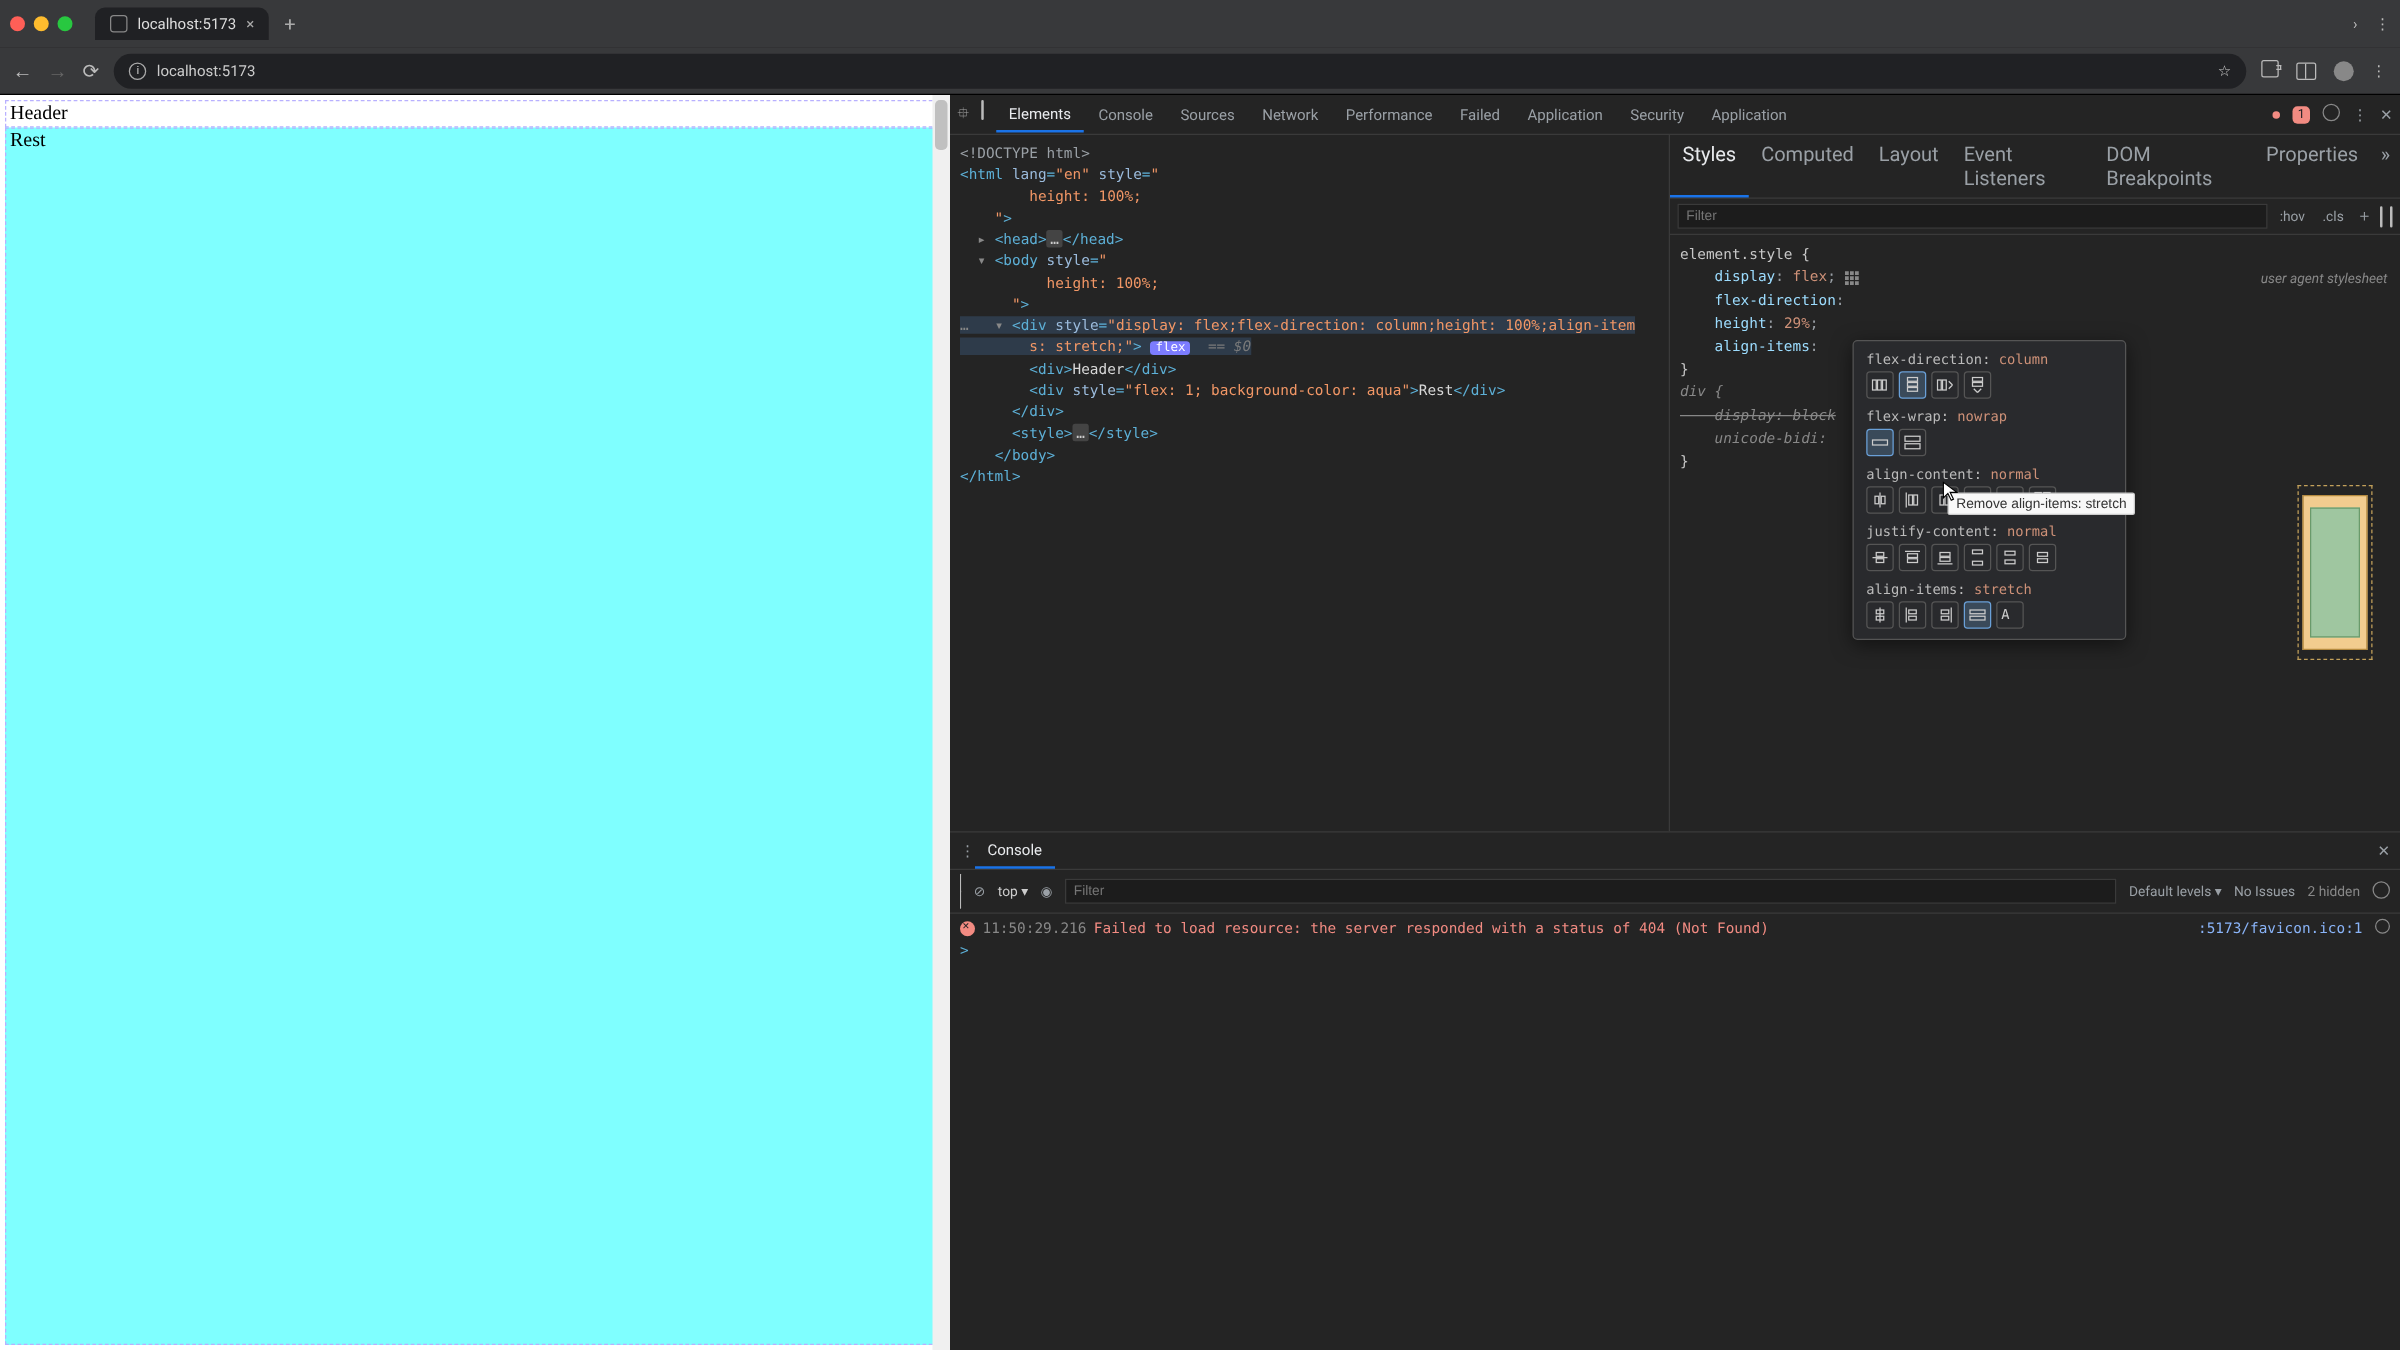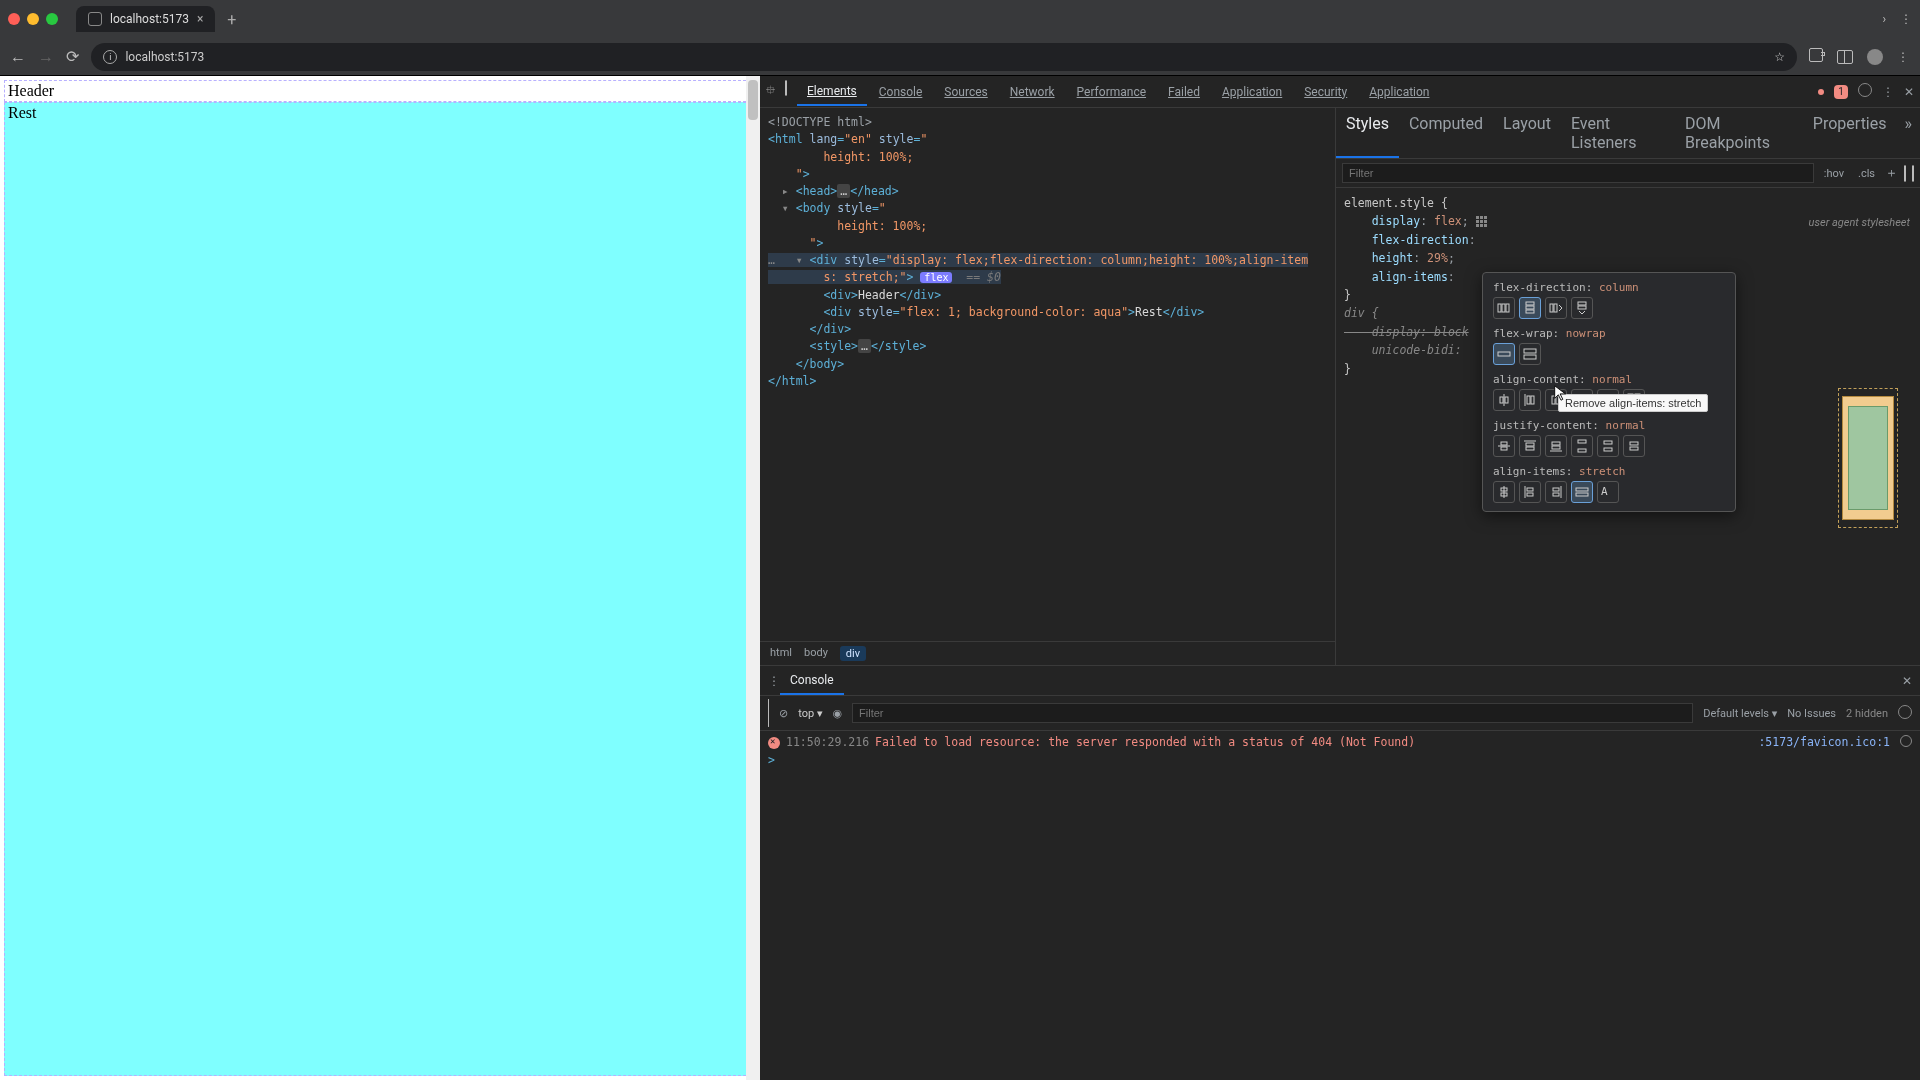--- a/index.html
+++ b/index.html
@@ -42,21 +42,21 @@
   .page { width: 760px; background:#fff; position:relative; }
   .page-inner { position:absolute; inset:4px; display:flex; flex-direction:column; }
   .pg-header { background:#fff; border:1px dashed #b8b0ff; padding:1px 3px; font-family:"Times New Roman",serif; font-size:16px; color:#000; }
   .pg-rest { flex:1; background:#7fffff; border:1px dashed #b8b0ff; padding:1px 3px; font-family:"Times New Roman",serif; font-size:16px; color:#000; }
   .page-scrollbar { position:absolute; right:0; top:0; bottom:0; width:14px; background:#f0f0f0; }
   .page-scrollbar .thumb { position:absolute; left:2px; right:2px; top:4px; height:40px; background:#c0c0c0; border-radius:4px; }
 
   
   .devtools { flex:1; display:flex; flex-direction:column; background:#242424; min-width:0; }
   .dt-tabs { display:flex; align-items:center; border-bottom:1px solid #3a3a3a; font-size:12px; color:#9aa0a6; height:32px; padding:0 6px; gap:2px; }
-  .dt-tabs .tbtn { padding:6px 10px; border-radius:0; cursor:pointer;text-decoration:underline; }
+  .dt-tabs .tbtn { padding:6px 10px; border-radius:0; cursor:pointer; }
   .dt-tabs .tbtn.active { color:#e8eaed; border-bottom:2px solid #1a73e8; }
   .dt-tabs .lead-icons { display:flex; gap:10px; margin-right:8px; color:#aaa; }
   .dt-tabs .tail { margin-left:auto; display:flex; align-items:center; gap:10px; }
   .badge-err { background:#f28b82; color:#202124; min-width:14px; height:14px; border-radius:4px; font-size:10px; display:flex; align-items:center; justify-content:center; padding:0 2px; }
   .err-dot { width:6px; height:6px; background:#f28b82; border-radius:50%; }
 
   .dt-body { flex:1; display:flex; min-height:0; }
   .elements-panel { width: 575px; display:flex; flex-direction:column; min-width:0; }
   .dom-tree { flex:1; font-family: Menlo, Consolas, monospace; font-size:11.5px; line-height:1.5; padding:6px 8px; overflow:auto; white-space:pre; color:#b0b0b0; }
   .tag { color:#5db0d7; }
@@ -90,21 +90,21 @@
   .sel { color:#c7c7c7; }
   .struck { text-decoration: line-through; color:#777; }
   .italic { font-style: italic; color:#888; }
   .ua-label { position:absolute; right:10px; top:108px; color:#888; font-style:italic; font-size:11px; }
   .grid-icon { display:inline-flex; gap:1px; vertical-align:middle; }
   .grid-icon i { width:3px; height:3px; background:#888; display:block; }
   .grid-icon.g3x3 { flex-wrap:wrap; width:13px; }
 
   
   .flex-popup {
-    position:absolute; top:164px; left:146px; width:254px;
+    position:absolute; top:164px; left:146px; width:219px;
     background:#292a2d; border:1px solid #555; border-radius:4px;
     box-shadow:0 4px 16px rgba(0,0,0,.5);
     padding:8px 10px; font-family: Menlo, Consolas, monospace; font-size:11px;
     z-index:50;
   }
   .flex-popup .fp-row { margin-bottom:8px; }
   .flex-popup .fp-label { color:#bbb; }
   .flex-popup .fp-label .v { color:#ce9178; }
   .fp-buttons { display:flex; gap:4px; margin-top:3px; }
   .fp-btn { width:22px; height:22px; border:1px solid #555; border-radius:3px; display:flex; align-items:center; justify-content:center; background:transparent; }
@@ -235,25 +235,20 @@
 <span class="attr-v">          height: 100%;</span>
 <span class="attr-v">      "</span>&gt;</span>
 <span class="hl-row"><span class="row-dots">…</span>   <span class="caret">▾</span> <span class="tag">&lt;div <span class="attr-n">style</span>=<span class="attr-v">"display: flex;flex-direction: column;height: 100%;align-item</span></span></span>
 <span class="hl-row">        <span class="attr-v">s: stretch;"</span><span class="tag">&gt;</span> <span class="pill">flex</span>  <span class="dollar">== $0</span></span>
         <span class="tag">&lt;div&gt;</span><span class="txt">Header</span><span class="tag">&lt;/div&gt;</span>
         <span class="tag">&lt;div <span class="attr-n">style</span>=<span class="attr-v">"flex: 1; background-color: aqua"</span>&gt;</span><span class="txt">Rest</span><span class="tag">&lt;/div&gt;</span>
       <span class="tag">&lt;/div&gt;</span>
       <span class="tag">&lt;style&gt;</span><span class="ellipsis">…</span><span class="tag">&lt;/style&gt;</span>
     <span class="tag">&lt;/body&gt;</span>
 <span class="tag">&lt;/html&gt;</span></div>
-        <div class="breadcrumbs">
-          <span>html</span>
-          <span>body</span>
-          <span class="active">div</span>
-        </div>
       </div>
 
       <div class="styles-panel">
         <div class="styles-tabs">
           <span class="tbtn active">Styles</span>
           <span class="tbtn">Computed</span>
           <span class="tbtn">Layout</span>
           <span class="tbtn">Event Listeners</span>
           <span class="tbtn">DOM Breakpoints</span>
           <span class="tbtn">Properties</span>

